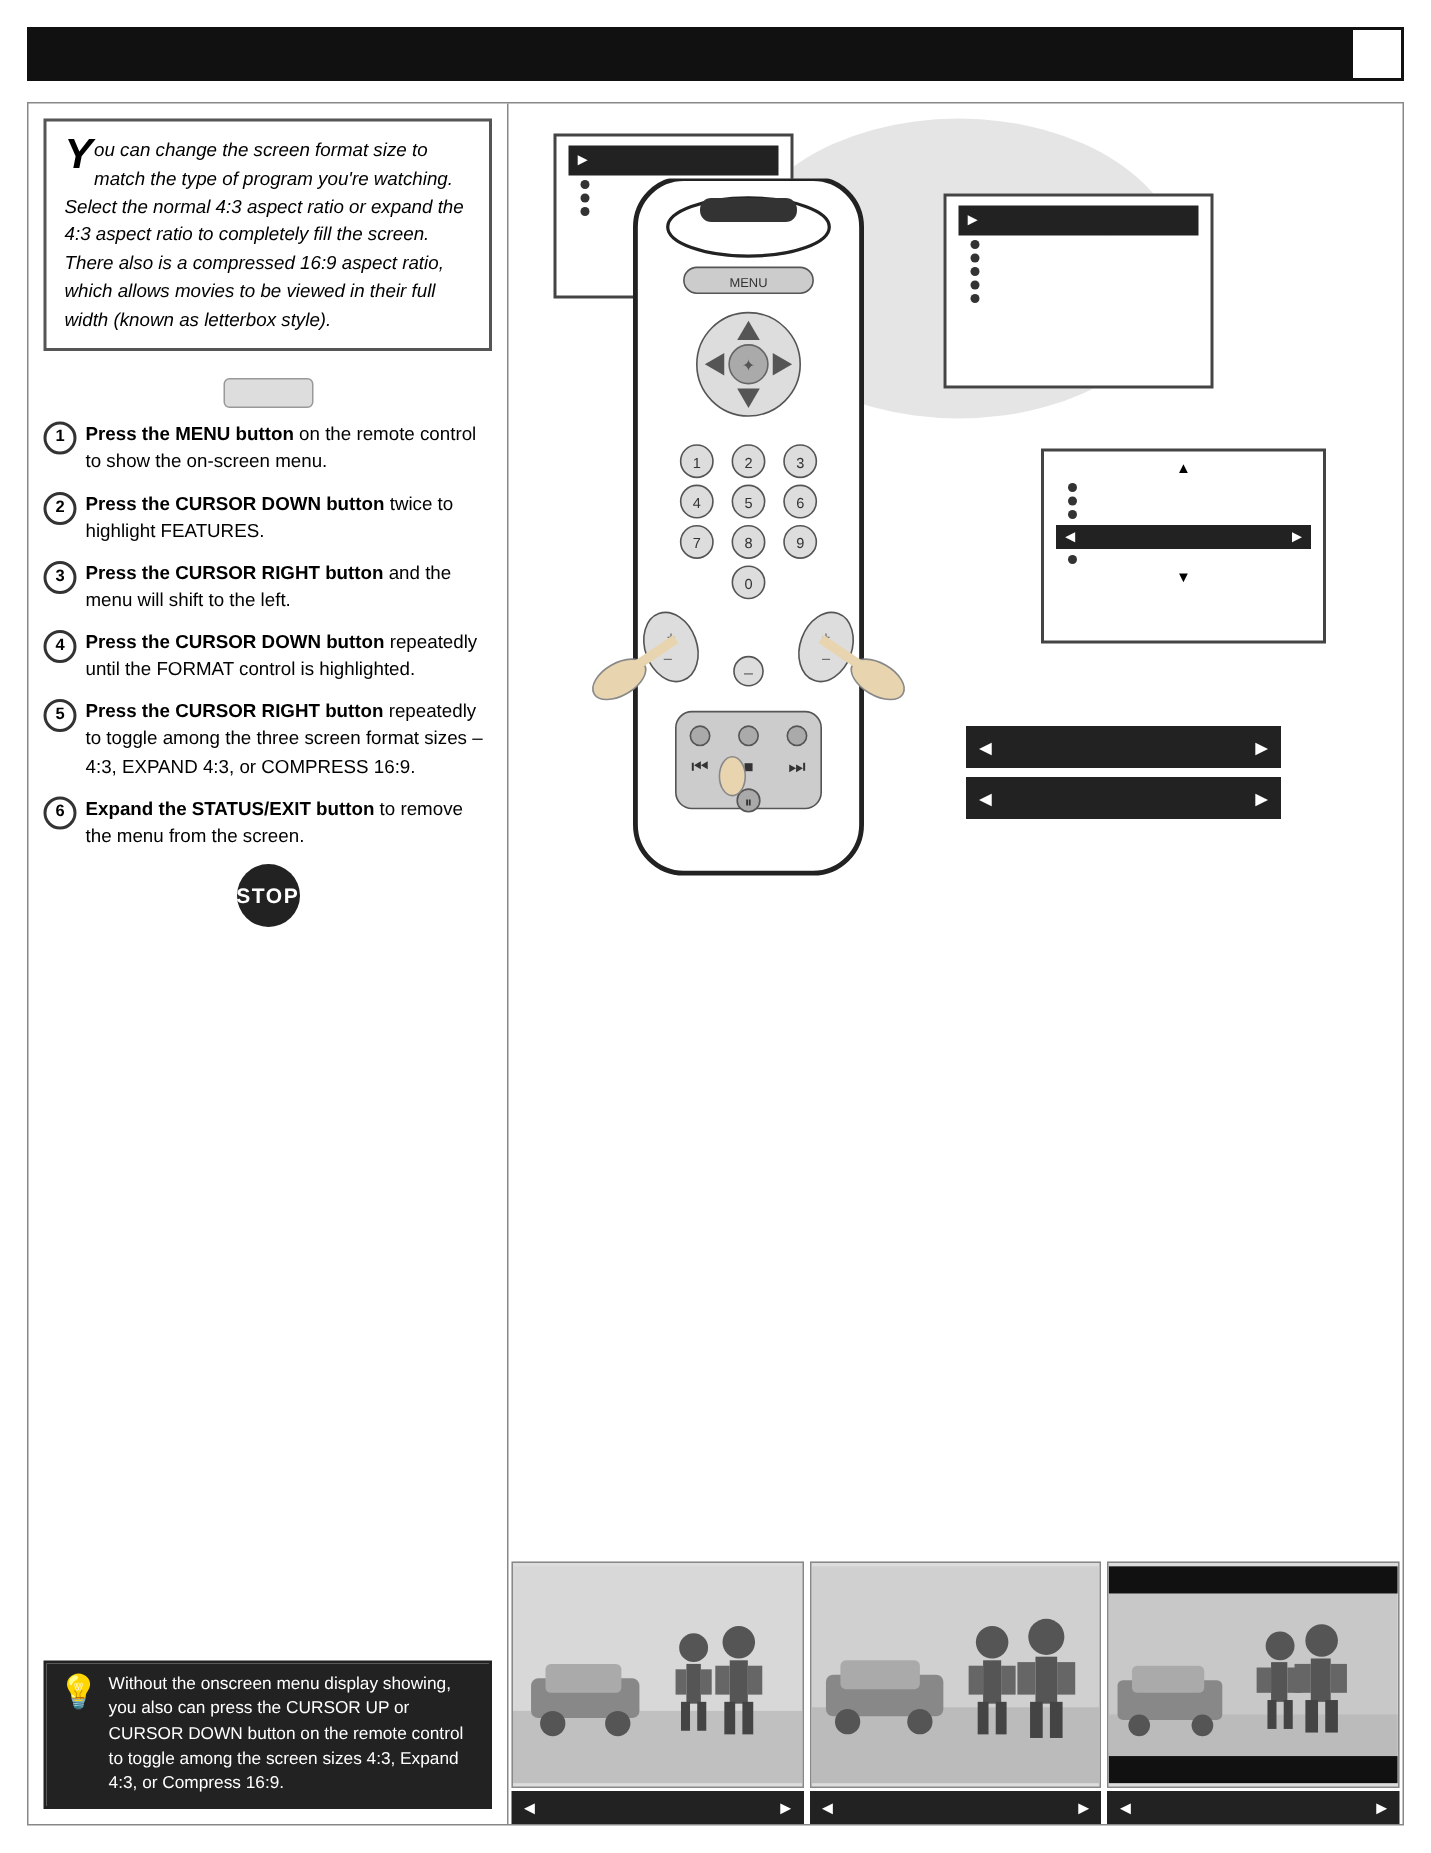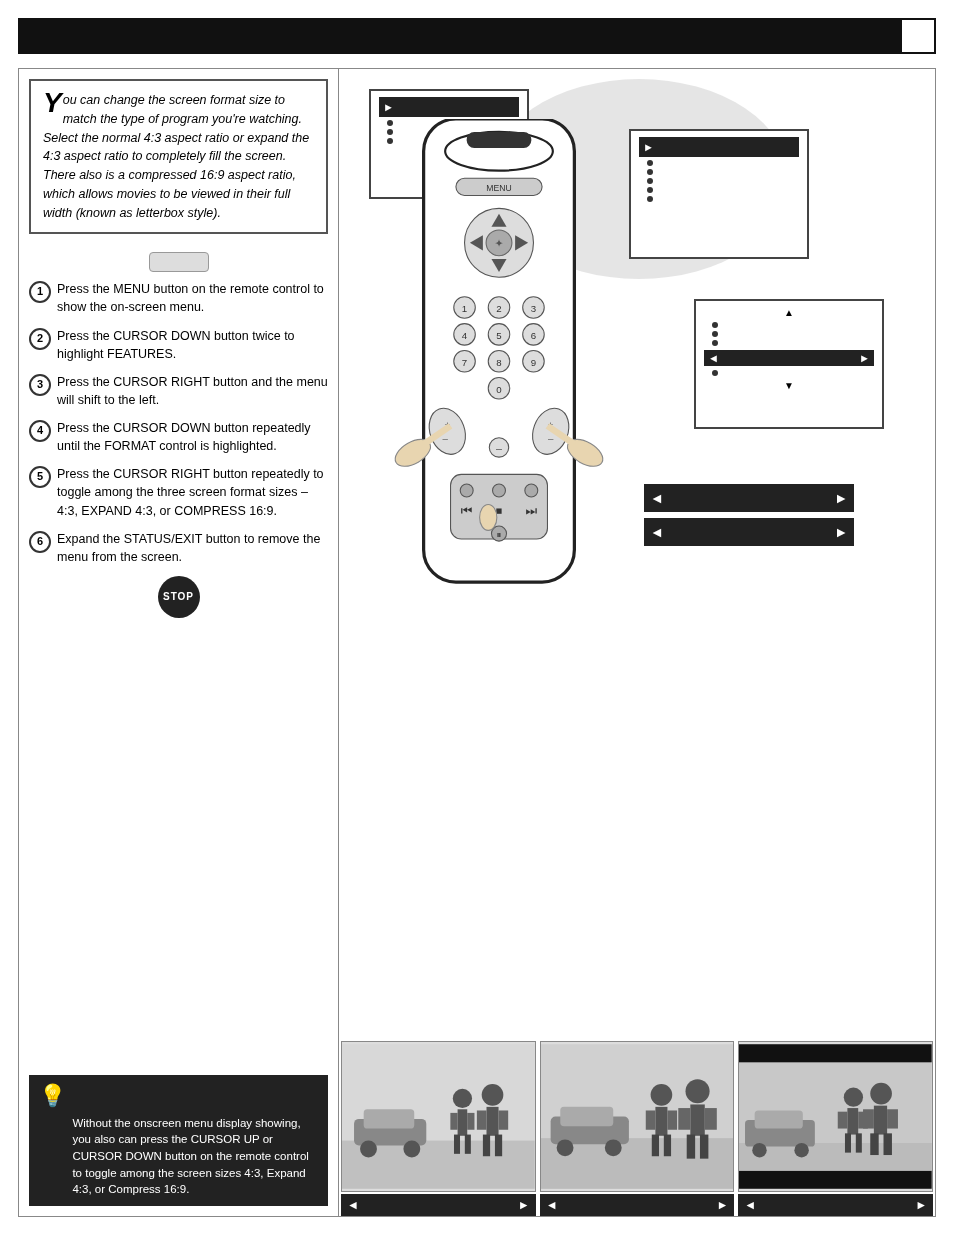--- a/index.html
+++ b/index.html
@@ -107,37 +107,37 @@
       display: flex;
       align-items: center;
       justify-content: center;
       font-size: 11px;
       font-weight: bold;
       flex-shrink: 0;
       margin-right: 6px;
       margin-top: 1px;
     }
     .step-text b {
-      font-weight: normal;
+      font-weight: bold;
     }
     .stop-btn {
       display: flex;
       justify-content: center;
       margin: 6px 0 10px 0;
     }
     .stop-circle {
       width: 42px;
       height: 42px;
       border-radius: 50%;
       background: #222;
       display: flex;
       align-items: center;
       justify-content: center;
       color: #fff;
-      font-size: 10px;
+      font-size: 14px;
       font-weight: bold;
       letter-spacing: 1px;
     }
     
     .tip-box {
       margin: 0 10px 10px 10px;
       border: 2px solid #222;
       background: #222;
       padding: 0;
       display: flex;
@@ -152,21 +152,20 @@
     .tip-bulb {
       color: #fff;
       font-size: 22px;
       margin-right: 6px;
       flex-shrink: 0;
     }
     .tip-text {
       color: #fff;
       font-size: 11.5px;
       line-height: 1.45;
-      margin-top: 32px;
     }
     
     .right-col {
       flex: 1;
       position: relative;
       display: flex;
       flex-direction: column;
     }
     
     .remote-area {

